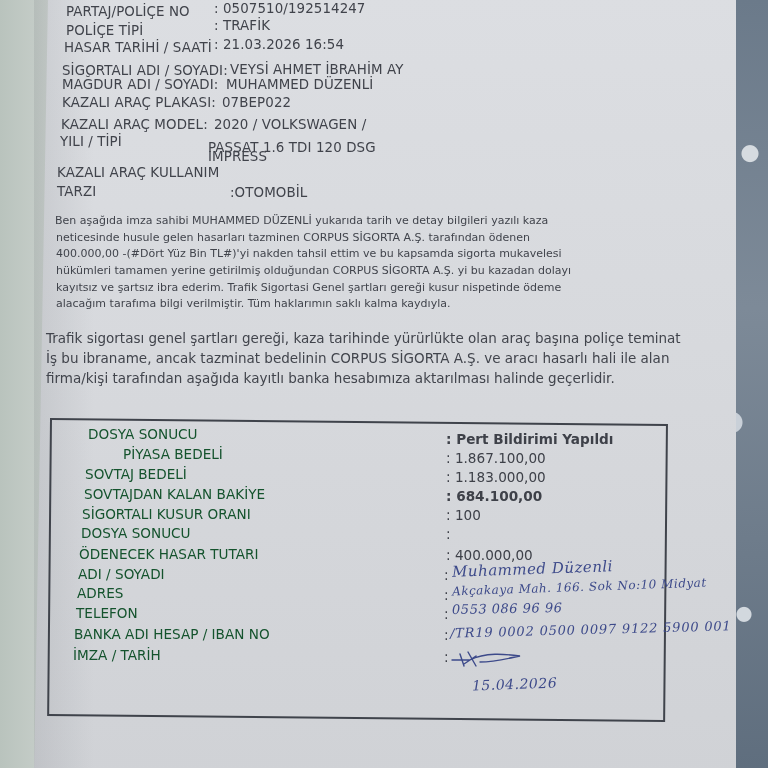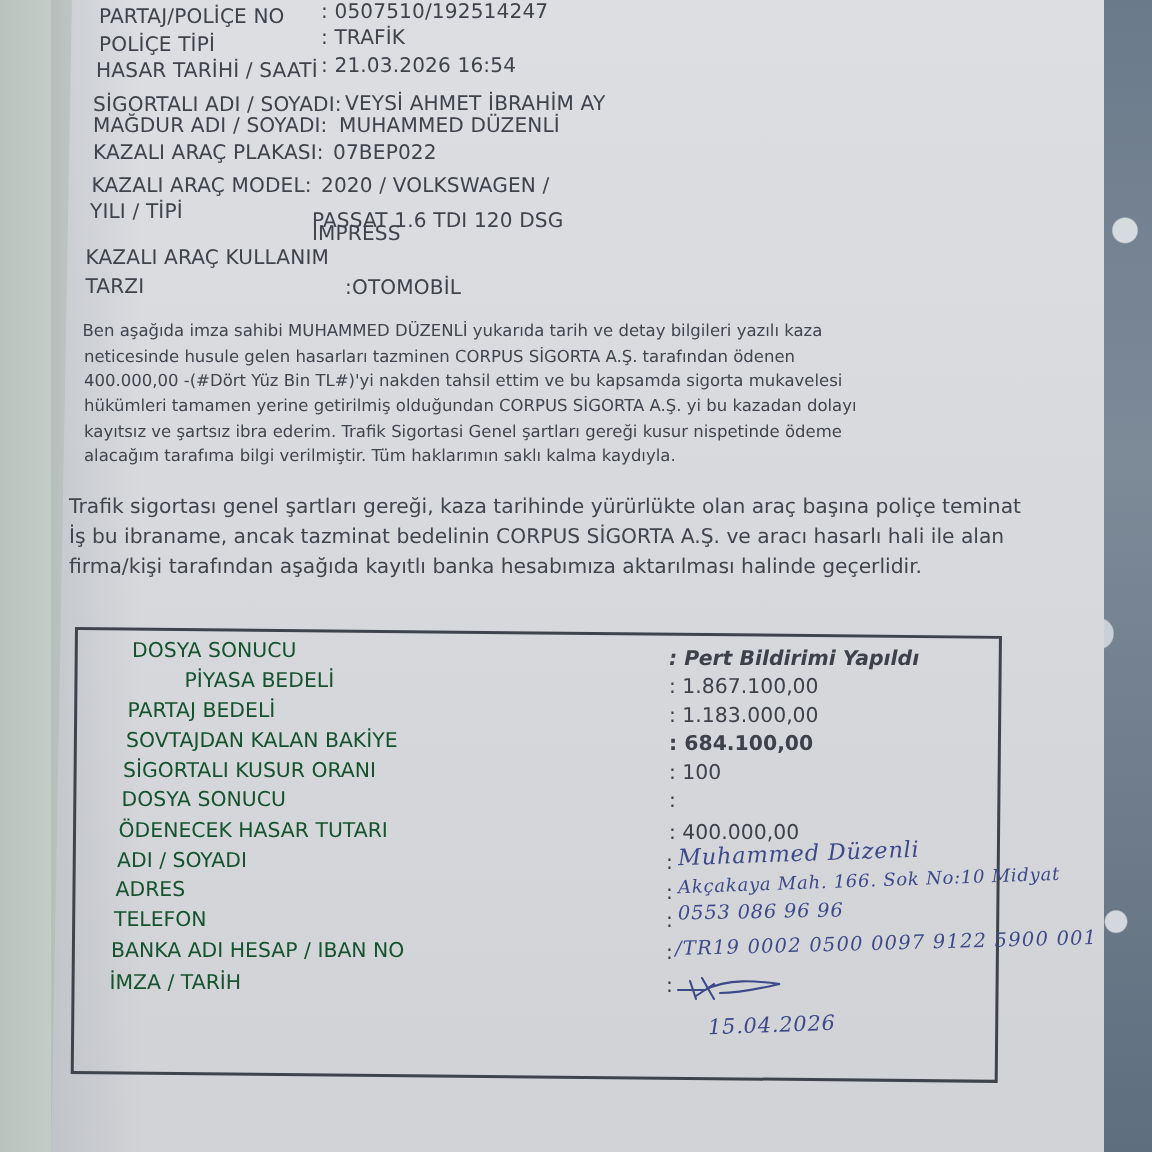--- a/index.html
+++ b/index.html
@@ -38,21 +38,21 @@
     .para div { height: 16.7px; }
 
     .box {
       position: absolute; left: 50px; top: 418px; width: 614px; height: 294px;
       border: 2px solid #3f434b;
       transform: rotate(0.55deg);
       transform-origin: left top;
     }
     .row-lbl { position: absolute; font-size: 13.6px; color: #14532d; white-space: nowrap; }
     .row-val { position: absolute; font-size: 13.6px; color: #3e4149; white-space: nowrap; }
-    .bold { font-weight: bold; font-style: italic; }
+    .bold { font-weight: bold; }
     .hand {
       position: absolute; white-space: nowrap;
       font-family: "DejaVu Serif", serif; font-style: italic;
       color: #3d4a8a; font-size: 14px; letter-spacing: 0.5px;
     }
     .sig-icon { position: absolute; }
   </style>
 </head>
 <body>
 
@@ -109,21 +109,21 @@
 
 <div class="box"></div>
 
 <div>
   <span class="row-lbl" style="left:88px;top:426px;">DOSYA SONUCU</span>
   <span class="row-val bold" style="left:446px;top:431px;">: Pert Bildirimi Yapıldı</span>
 
   <span class="row-lbl" style="left:87px;top:446px;margin-left:36px;">PİYASA BEDELİ</span>
   <span class="row-val" style="left:446px;top:450px;">: 1.867.100,00</span>
 
-  <span class="row-lbl" style="left:85px;top:466px;">PARTAJ BEDELİ</span>
+  <span class="row-lbl" style="left:85px;top:466px;">SOVTAJ BEDELİ</span>
   <span class="row-val" style="left:446px;top:469px;">: 1.183.000,00</span>
 
   <span class="row-lbl" style="left:84px;top:486px;">SOVTAJDAN KALAN BAKİYE</span>
   <span class="row-val" style="left:446px;top:488px;font-weight:bold;">: 684.100,00</span>
 
   <span class="row-lbl" style="left:82px;top:506px;">SİGORTALI KUSUR ORANI</span>
   <span class="row-val" style="left:446px;top:507px;">: 100</span>
 
   <span class="row-lbl" style="left:81px;top:525px;">DOSYA SONUCU</span>
   <span class="row-val" style="left:446px;top:526px;">:</span>

